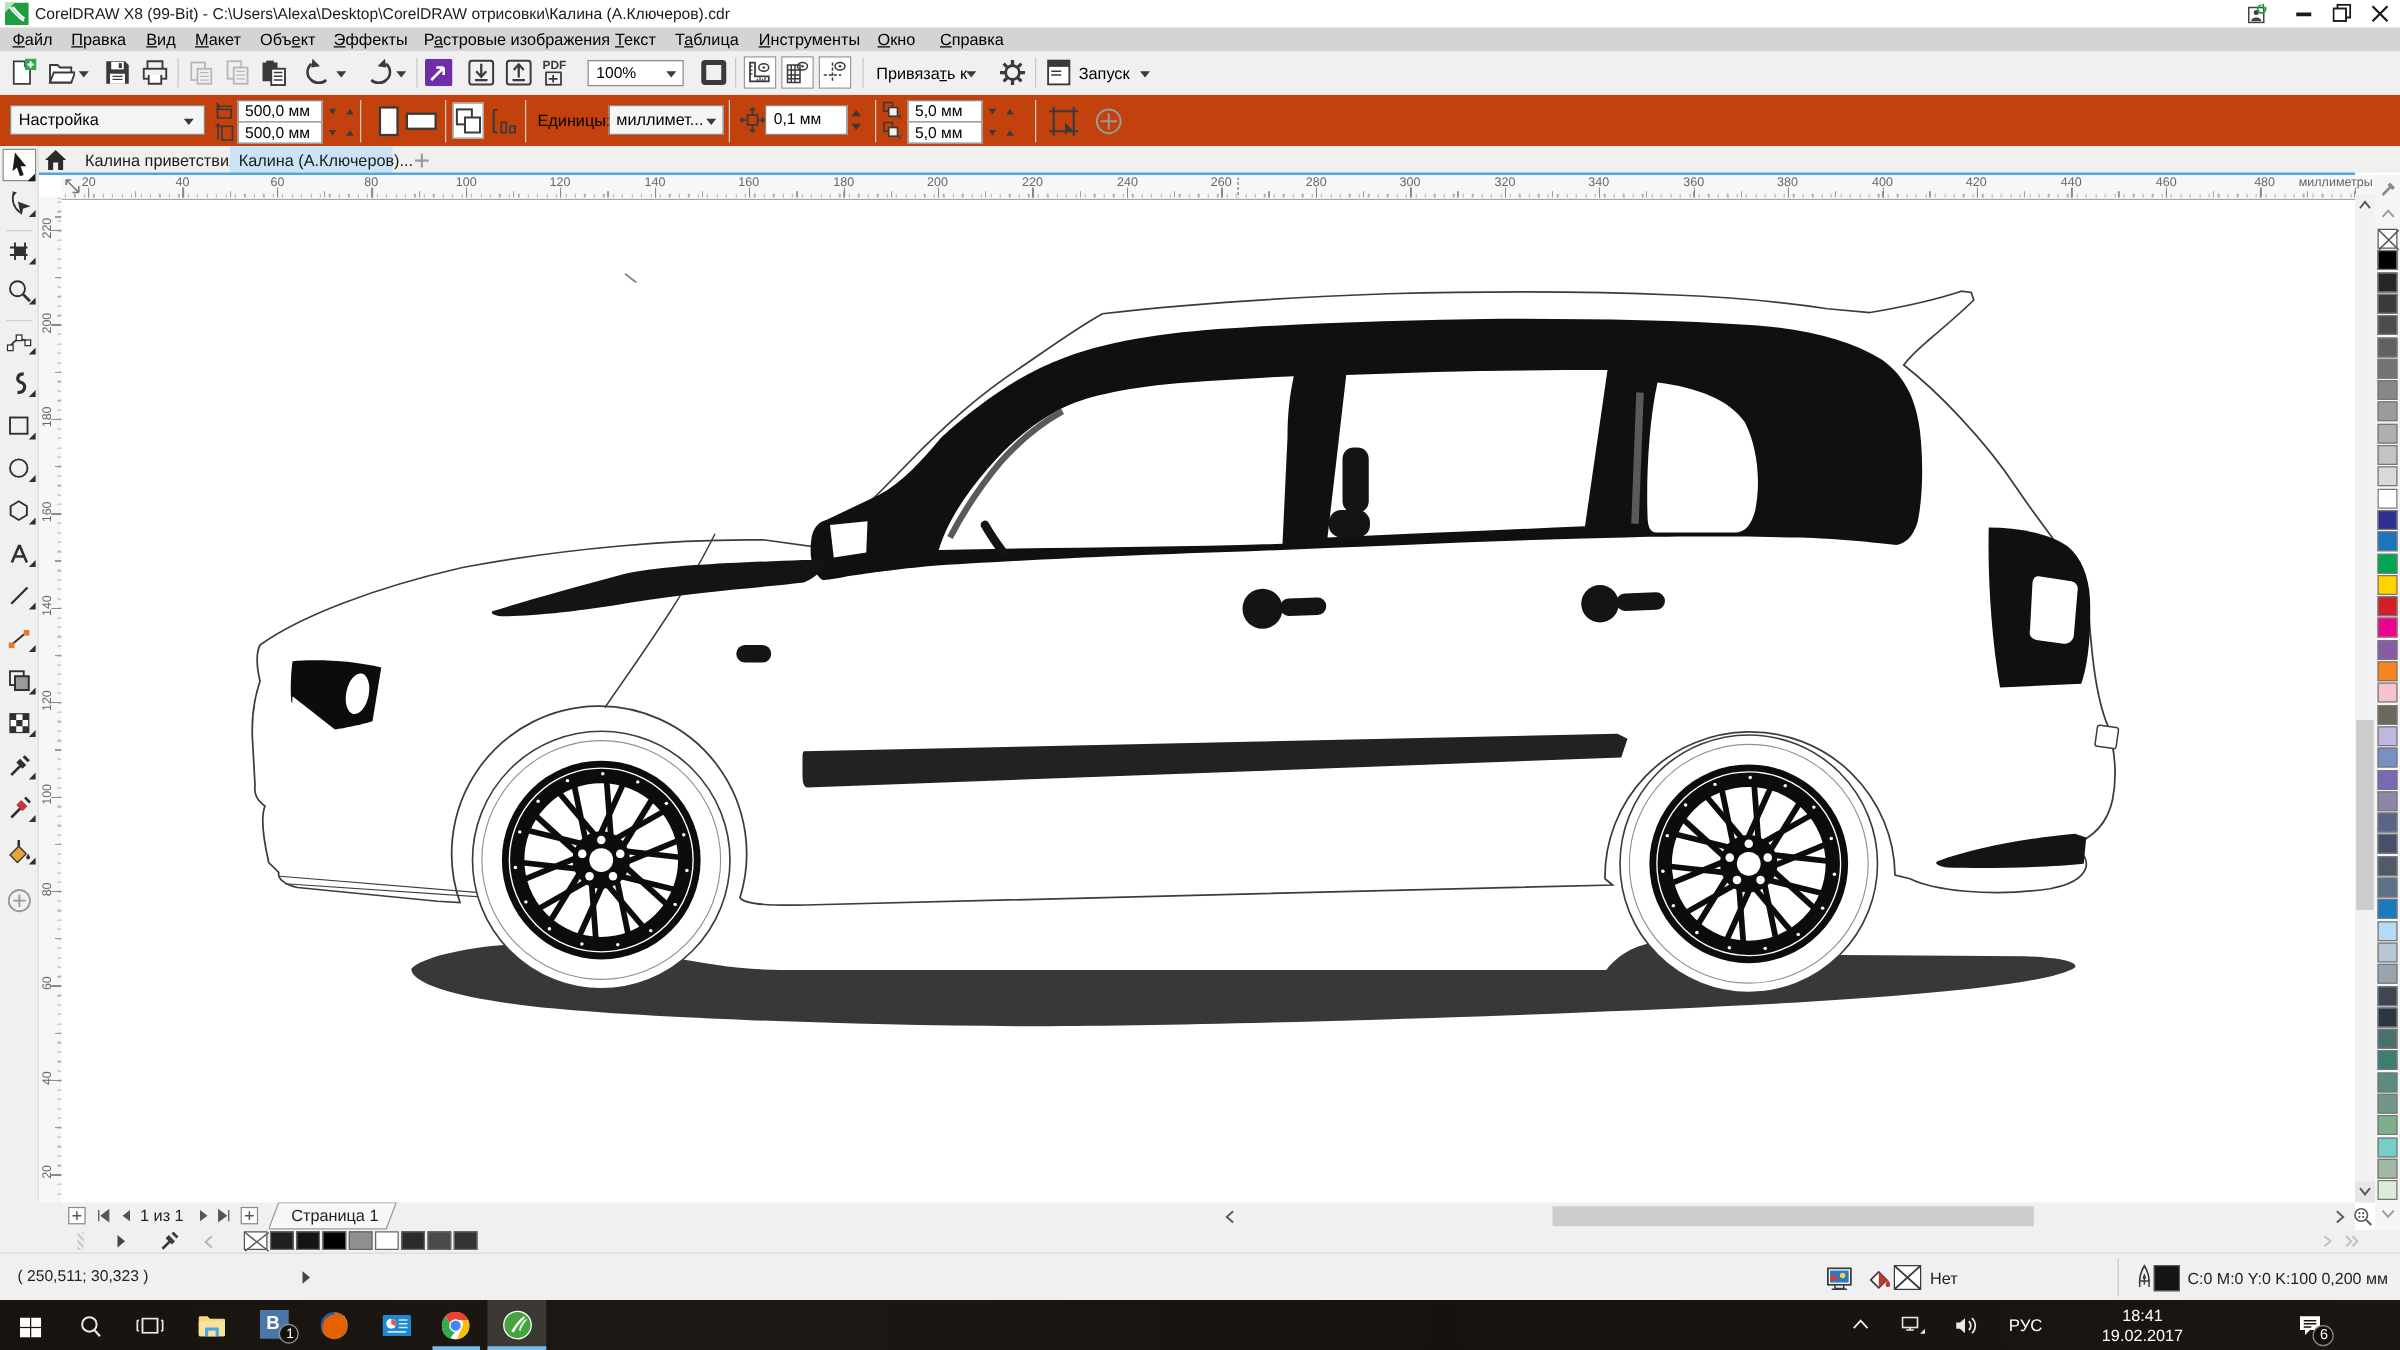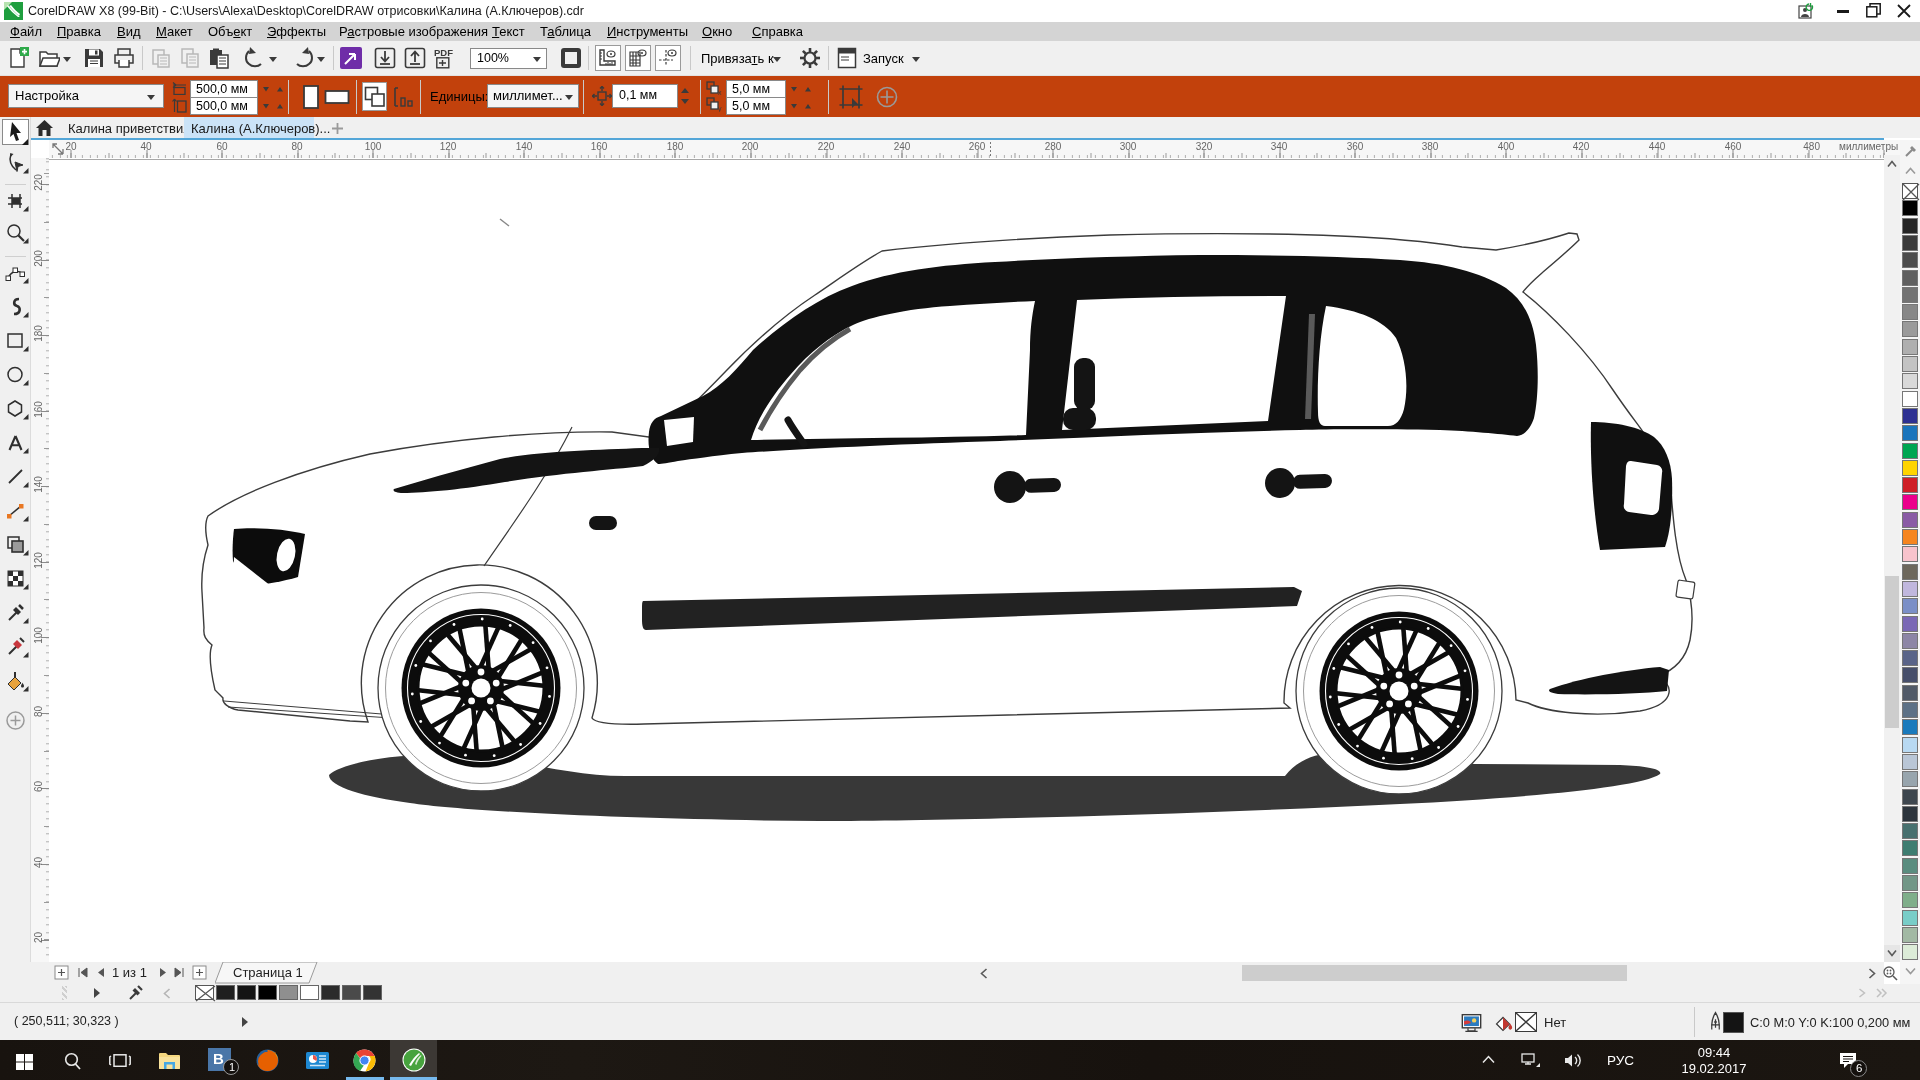--- a/index.html
+++ b/index.html
@@ -951,21 +951,21 @@
 <svg class="abs" style="left:1521px;top:13px" width="20" height="15" viewBox="0 0 20 15">
 <rect x="1" y="1" width="12" height="8" fill="none" stroke="#e8e8e8" stroke-width="1.3"></rect>
       <path d="M4,11 L10,11 M7,9 L7,11" stroke="#e8e8e8" stroke-width="1.3"></path>
 <path d="M15,14 L19,14 L19,10 Z" fill="#e8e8e8"></path>
     </svg>
 <svg class="abs" style="left:1564px;top:13px" width="20" height="15" viewBox="0 0 20 15">
 <path d="M1,5 L4,5 L8,1.5 L8,13.5 L4,10 L1,10 Z" fill="#e8e8e8"></path>
 <path d="M11,4 A4.5,4.5 0 0 1 11,11 M13.5,1.5 A8,8 0 0 1 13.5,13.5" fill="none" stroke="#e8e8e8" stroke-width="1.4"></path>
     </svg>
 <span class="t" style="left:1607px;top:13px;font-size:13.5px;color:#fff">РУС</span>
-<span class="t" style="left:1683px;top:5px;width:62px;text-align:center;font-size:13px;color:#fff">09:44</span>
+<span class="t" style="left:1683px;top:5px;width:62px;text-align:center;font-size:13px;color:#fff">18:41</span>
 <span class="t" style="left:1666px;top:21px;width:96px;text-align:center;font-size:13px;color:#fff">19.02.2017</span>
 <svg class="abs" style="left:1838px;top:11px" width="20" height="19" viewBox="0 0 20 19">
 <path d="M2,2 L18,2 L18,13 L10,13 L6,17 L6,13 L2,13 Z" fill="#fff"></path>
 <path d="M5,5.5 L15,5.5 M5,8 L15,8 M5,10.5 L11,10.5" stroke="#16120f" stroke-width="1.2"></path>
     </svg>
 <div class="abs" style="left:1850px;top:20px;width:17px;height:17px;border-radius:50%;background:#14100d;border:1.4px solid #888"></div>
 <span class="t" style="left:1856px;top:22px;font-size:11.5px;color:#fff">6</span>
 </div>
 
 </body></html>

